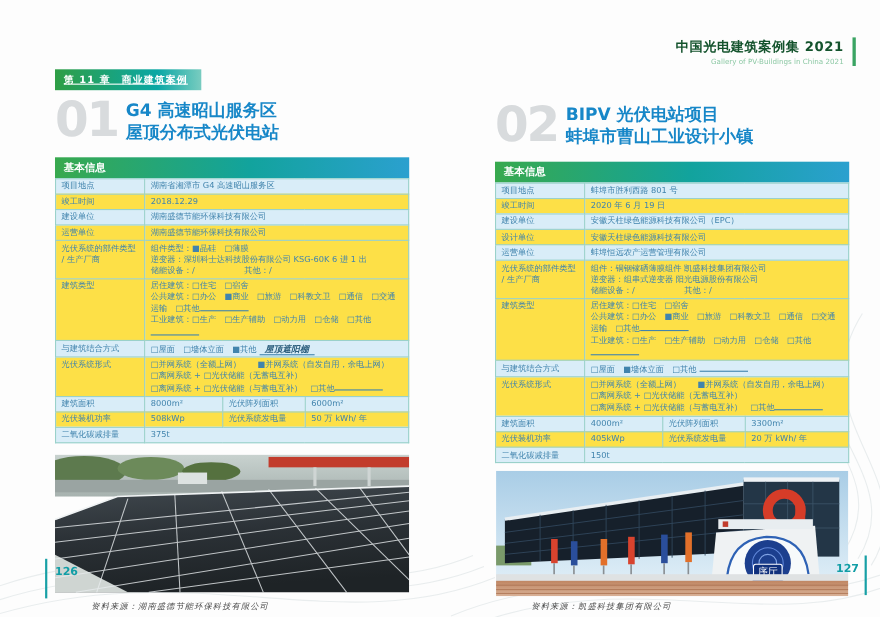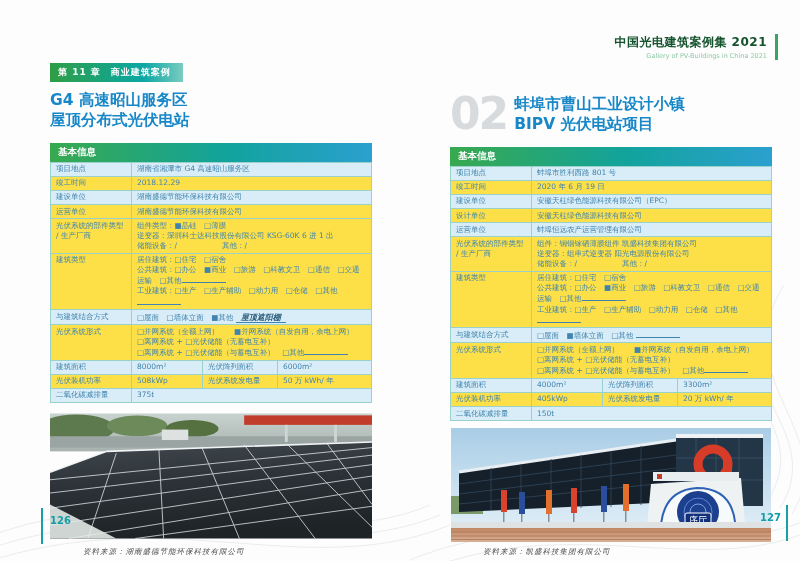--- a/index.html
+++ b/index.html
@@ -22,20 +22,21 @@
   
   .col{position:absolute;top:60px;width:322px;z-index:1;}
   .col-left{left:50px;}
   .col-right{left:450px;}
   .spacer{height:26px;}
   .chapter-badge{
     display:inline-block;
     background:linear-gradient(90deg,#2f9e45,#0aa7a5 70%,#79ccc0);
     color:#fff;font-size:9px;font-weight:bold;letter-spacing:1px;
     padding:3px 12px 3px 8px;
+    text-decoration:underline;
   }
   .case-head{display:flex;align-items:flex-start;margin-top:9px;}
   .case-num{
     font-size:44px;line-height:0.88;color:#d8dbdd;font-weight:600;
     letter-spacing:-2px;margin-right:7px;
   }
   .case-title{color:#1787c8;font-weight:bold;font-size:15.5px;line-height:1.28;}
   
   .info-hdr{
     margin-top:12px;
@@ -90,20 +91,21 @@
 
   <div class="book-header">
     <div class="ht-cn">中国光电建筑案例集 2021</div>
     <div class="ht-en">Gallery of PV-Buildings in China 2021</div>
   </div>
 
   <div class="col col-left">
     <div class="chapter-badge">第 11 章　商业建筑案例</div>
 
     <div class="case-head">
+      <div class="case-num">01</div>
       <div class="case-title">
         <span class="ln">G4 高速昭山服务区</span>
         <span class="ln">屋顶分布式光伏电站</span>
       </div>
     </div>
 
     <div class="info-hdr">基本信息</div>
     <table class="info">
       <tbody>
           <tr class="b">
@@ -215,22 +217,22 @@
 
     <div class="caption">资料来源：湖南盛德节能环保科技有限公司</div>
   </div>
 
   <div class="col col-right">
     <div class="spacer"></div>
 
     <div class="case-head">
       <div class="case-num">02</div>
       <div class="case-title">
+        <span class="ln">BIPV 光伏电站项目</span>
         <span class="ln">蚌埠市曹山工业设计小镇</span>
-        <span class="ln">BIPV 光伏电站项目</span>
       </div>
     </div>
 
     <div class="info-hdr">基本信息</div>
     <table class="info">
       <tbody>
           <tr class="b">
         <td class="lbl">项目地点</td>
         <td colspan="3">蚌埠市胜利西路 801 号</td>
       </tr>

